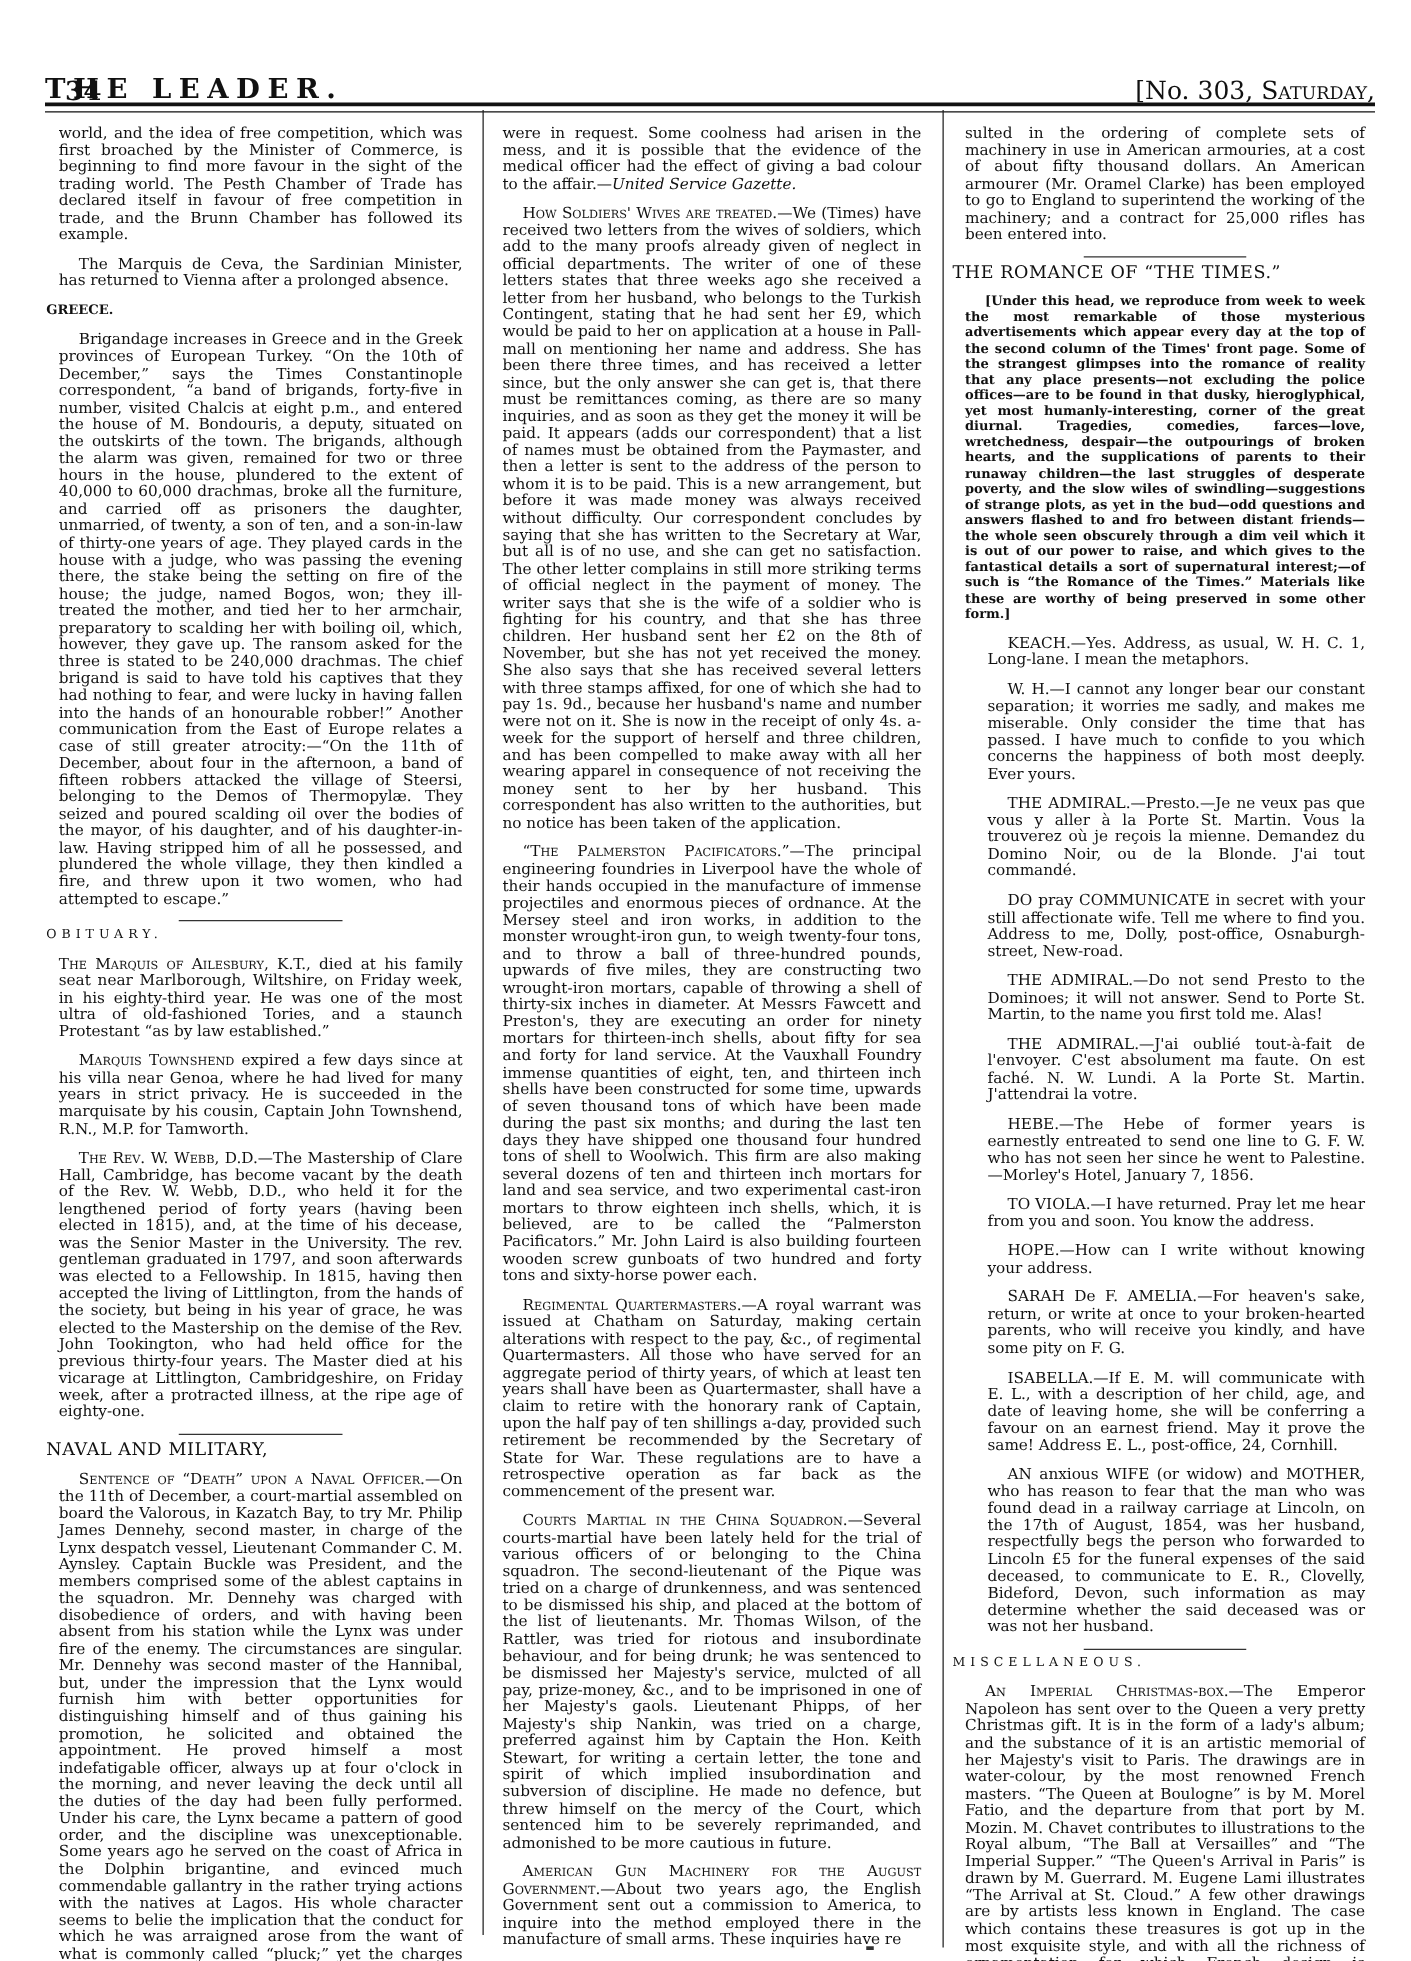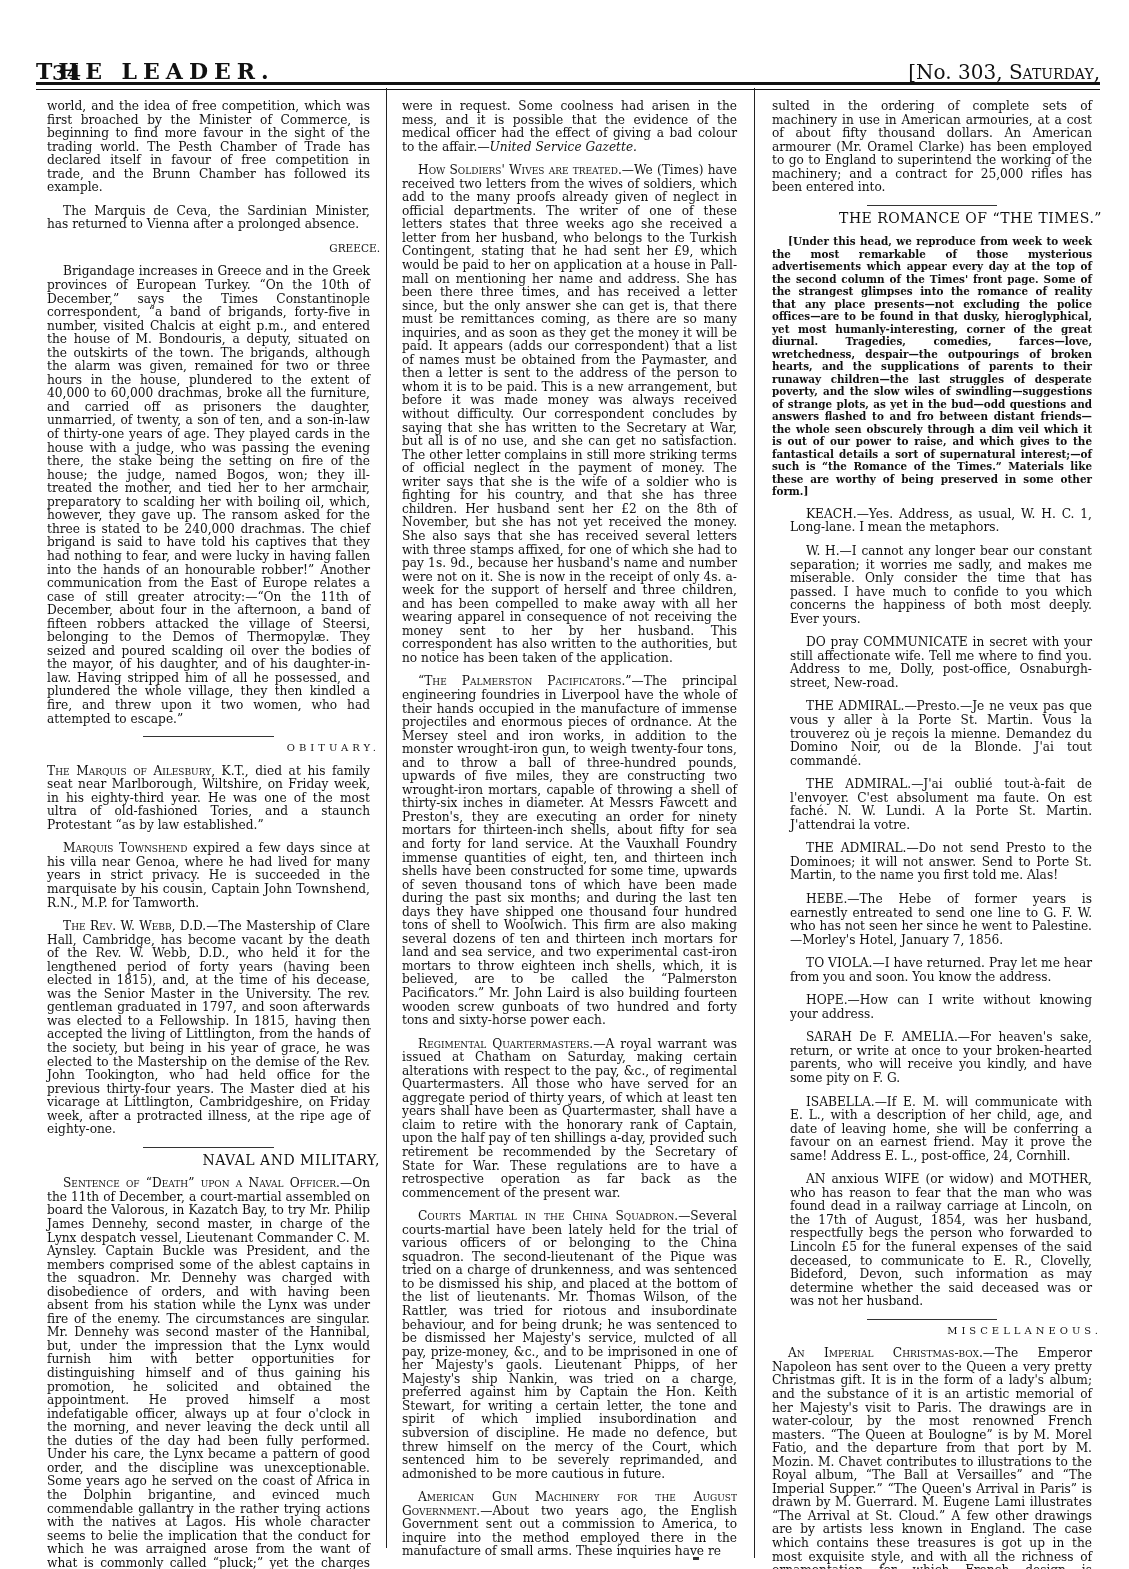--- a/index.html
+++ b/index.html
@@ -11,22 +11,22 @@
   .issue{position:absolute;right:0;top:2px;font-size:20px;}
   .issue .sc{font-variant:small-caps;}
   .rule-top{position:absolute;left:36px;top:82px;width:1064px;height:4px;border-top:3px solid #111;border-bottom:1px solid #111;}
   .col{position:absolute;top:90px;font-size:12.2px;line-height:13.55px;text-align:justify;}
   .col-left{left:37px;width:343px;}
   .col-mid{left:392px;width:355px;}
   .col-right{left:762px;width:340px;}
   .vline{position:absolute;top:88px;width:1px;background:#222;}
   .col p{margin:10px;text-indent:16px;}
   .col p.noind{text-indent:0;}
-  .sec-head{text-align:right;font-size:12px;margin:6px 0 3px;letter-spacing:1px;}
-  .sec-head.small{font-size:10.5px;font-weight:normal;letter-spacing:0;margin:4px 0 2px;}
+  .sec-head{text-align:left;font-size:12px;margin:6px 0 3px;letter-spacing:1px;}
+  .sec-head.small{font-size:10.5px;font-weight:bold;letter-spacing:0;margin:4px 0 2px;}
   .sec-head.wide{font-size:10px;letter-spacing:4px;margin:4px 0 4px;}
   .sec-head.big{font-size:14px;letter-spacing:0.5px;}
   .short-rule{width:38%;margin:8px auto 4px;border-top:1px solid #333;}
   .sc{font-variant:small-caps;}
   .intro{font-size:10.4px;line-height:12.5px;font-weight:bold;margin:0;text-indent:10px;}
   .ad{margin:0;padding-left:18px;text-indent:-18px;text-align:justify;}
   i{font-style:italic;}
   .speck{position:absolute;width:6px;height:3px;background:#333;}
 </style>
 </head>
@@ -71,24 +71,24 @@
 
 <div class="col col-right">
   <p class="noind">sulted in the ordering of complete sets of machinery in use in American armouries, at a cost of about fifty thousand dollars. An American armourer (Mr. Oramel Clarke) has been employed to go to England to superintend the working of the machinery; and a contract for 25,000 rifles has been entered into.</p>
 
   <div class="short-rule"></div>
   <div class="sec-head big">THE ROMANCE OF “THE TIMES.”</div>
   <p class="intro">[Under this head, we reproduce from week to week the most remarkable of those mysterious advertisements which appear every day at the top of the second column of the Times' front page. Some of the strangest glimpses into the romance of reality that any place presents—not excluding the police offices—are to be found in that dusky, hieroglyphical, yet most humanly-interesting, corner of the great diurnal. Tragedies, comedies, farces—love, wretchedness, despair—the outpourings of broken hearts, and the supplications of parents to their runaway children—the last struggles of desperate poverty, and the slow wiles of swindling—suggestions of strange plots, as yet in the bud—odd questions and answers flashed to and fro between distant friends—the whole seen obscurely through a dim veil which it is out of our power to raise, and which gives to the fantastical details a sort of supernatural interest;—of such is “the Romance of the Times.” Materials like these are worthy of being preserved in some other form.]</p>
   <div>
     <p class="ad">KEACH.—Yes. Address, as usual, W. H. C. 1, Long-lane. I mean the metaphors.</p>
     <p class="ad">W. H.—I cannot any longer bear our constant separation; it worries me sadly, and makes me miserable. Only consider the time that has passed. I have much to confide to you which concerns the happiness of both most deeply. Ever yours.</p>
+    <p class="ad">THE ADMIRAL.—Presto.—Je ne veux pas que vous y aller à la Porte St. Martin. Vous la trouverez où je reçois la mienne. Demandez du Domino Noir, ou de la Blonde. J'ai tout commandé.</p>
     <p class="ad">DO pray COMMUNICATE in secret with your still affectionate wife. Tell me where to find you. Address to me, Dolly, post-office, Osnaburgh-street, New-road.</p>
-    <p class="ad">THE ADMIRAL.—Presto.—Je ne veux pas que vous y aller à la Porte St. Martin. Vous la trouverez où je reçois la mienne. Demandez du Domino Noir, ou de la Blonde. J'ai tout commandé.</p>
+    <p class="ad">THE ADMIRAL.—Do not send Presto to the Dominoes; it will not answer. Send to Porte St. Martin, to the name you first told me. Alas!</p>
     <p class="ad">THE ADMIRAL.—J'ai oublié tout-à-fait de l'envoyer. C'est absolument ma faute. On est faché. N. W. Lundi. A la Porte St. Martin. J'attendrai la votre.</p>
-    <p class="ad">THE ADMIRAL.—Do not send Presto to the Dominoes; it will not answer. Send to Porte St. Martin, to the name you first told me. Alas!</p>
     <p class="ad">HEBE.—The Hebe of former years is earnestly entreated to send one line to G. F. W. who has not seen her since he went to Palestine.—Morley's Hotel, January 7, 1856.</p>
     <p class="ad">TO VIOLA.—I have returned. Pray let me hear from you and soon. You know the address.</p>
     <p class="ad">HOPE.—How can I write without knowing your address.</p>
     <p class="ad">SARAH De F. AMELIA.—For heaven's sake, return, or write at once to your broken-hearted parents, who will receive you kindly, and have some pity on F. G.</p>
     <p class="ad">ISABELLA.—If E. M. will communicate with E. L., with a description of her child, age, and date of leaving home, she will be conferring a favour on an earnest friend. May it prove the same! Address E. L., post-office, 24, Cornhill.</p>
     <p class="ad">AN anxious WIFE (or widow) and MOTHER, who has reason to fear that the man who was found dead in a railway carriage at Lincoln, on the 17th of August, 1854, was her husband, respectfully begs the person who forwarded to Lincoln £5 for the funeral expenses of the said deceased, to communicate to E. R., Clovelly, Bideford, Devon, such information as may determine whether the said deceased was or was not her husband.</p>
   </div>
 
   <div class="short-rule"></div>
   <div class="sec-head wide">MISCELLANEOUS.</div>

